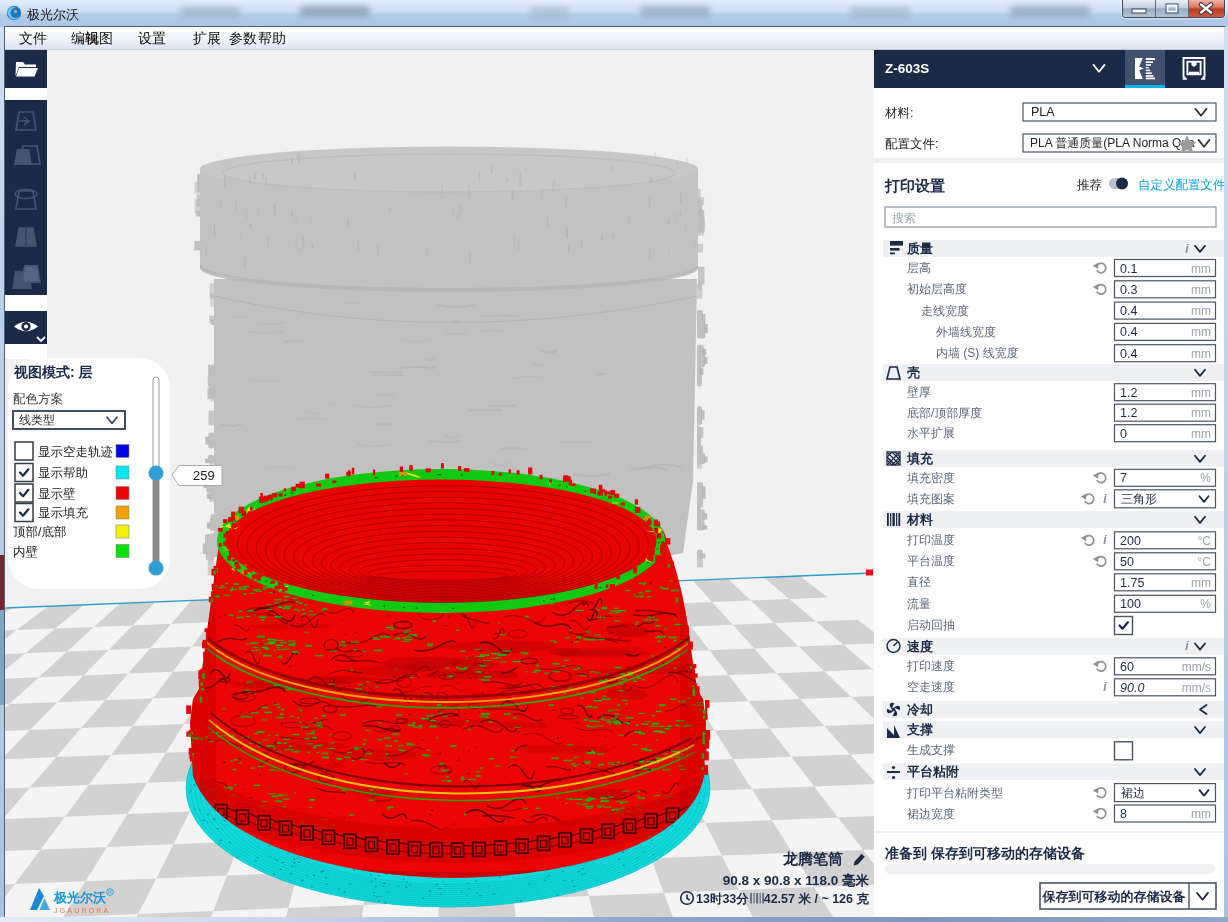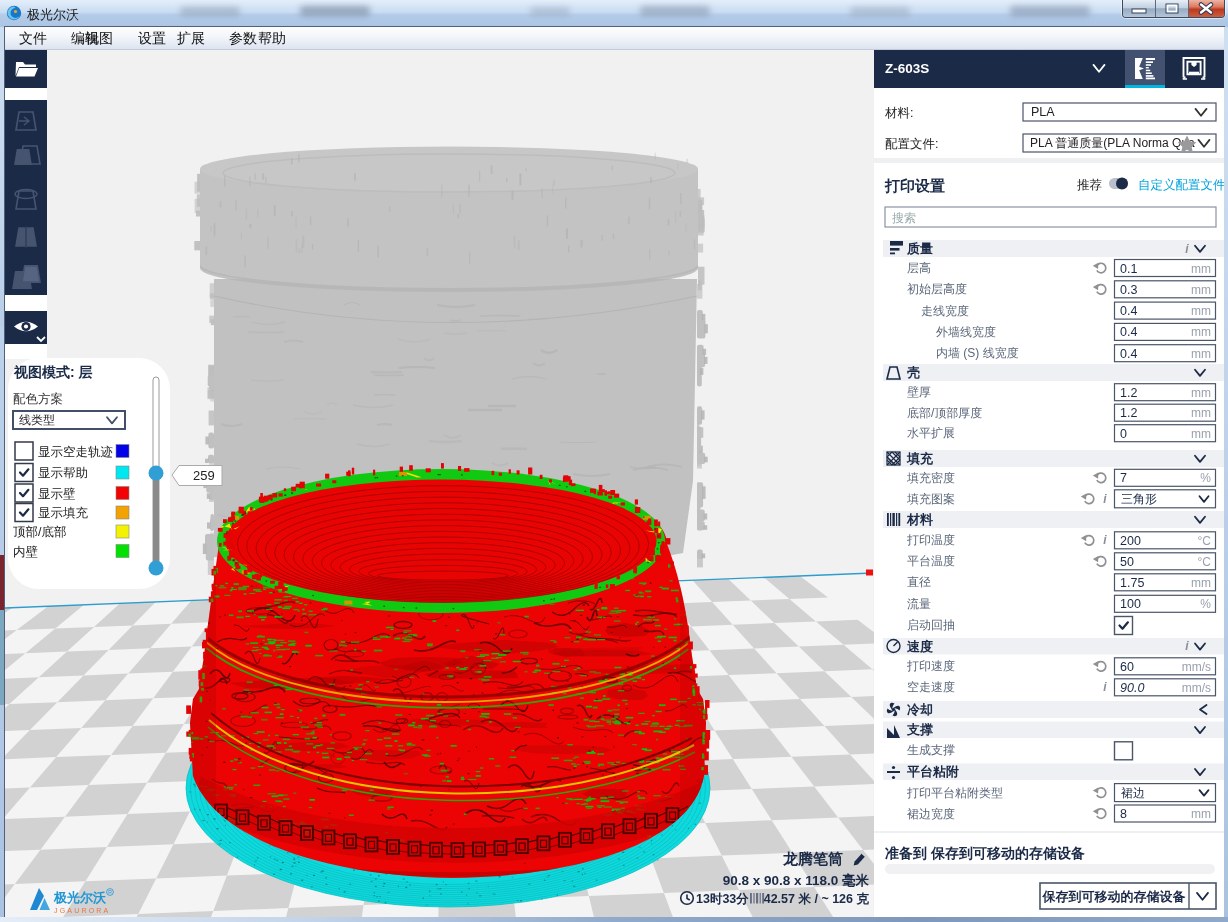--- a/index.html
+++ b/index.html
@@ -53,21 +53,21 @@
           </g>
  </svg>
 </div>
 </div>
 <div id="client">
       <div id="menubar">
         <span class="mi cjk" style="left:14px">文件</span>
         <span class="mi cjk" style="left:66px">编辑</span>
         <span class="mi cjk" style="left:80px">视图</span>
         <span class="mi cjk" style="left:133px">设置</span>
-        <span class="mi cjk" style="left:172px">扩展</span>
+        <span class="mi cjk" style="left:188px">扩展</span>
         <span class="mi cjk" style="left:224px">参数</span>
         <span class="mi cjk" style="left:253px">帮助</span>
       </div>
 <div id="viewport">
 <svg class="abs" style="left:0;top:0" width="869" height="868" viewBox="5 49 869 868">
 <rect x="5" y="49" width="869" height="868" fill="#f1f1f1"></rect>
 <polygon points="5,607 873,572 873,917 5,917" fill="#f4f4f4"></polygon>
 <polygon points="-23.4,608.2 12.4,606.7 -21.9,630.6 -60.6,632.2" fill="#d2d2d2"></polygon>
 <polygon points="48.2,605.3 84.0,603.8 55.3,627.5 16.7,629.1" fill="#d2d2d2"></polygon>
 <polygon points="119.8,602.4 155.6,601.0 132.6,624.4 94.0,625.9" fill="#d2d2d2"></polygon>

